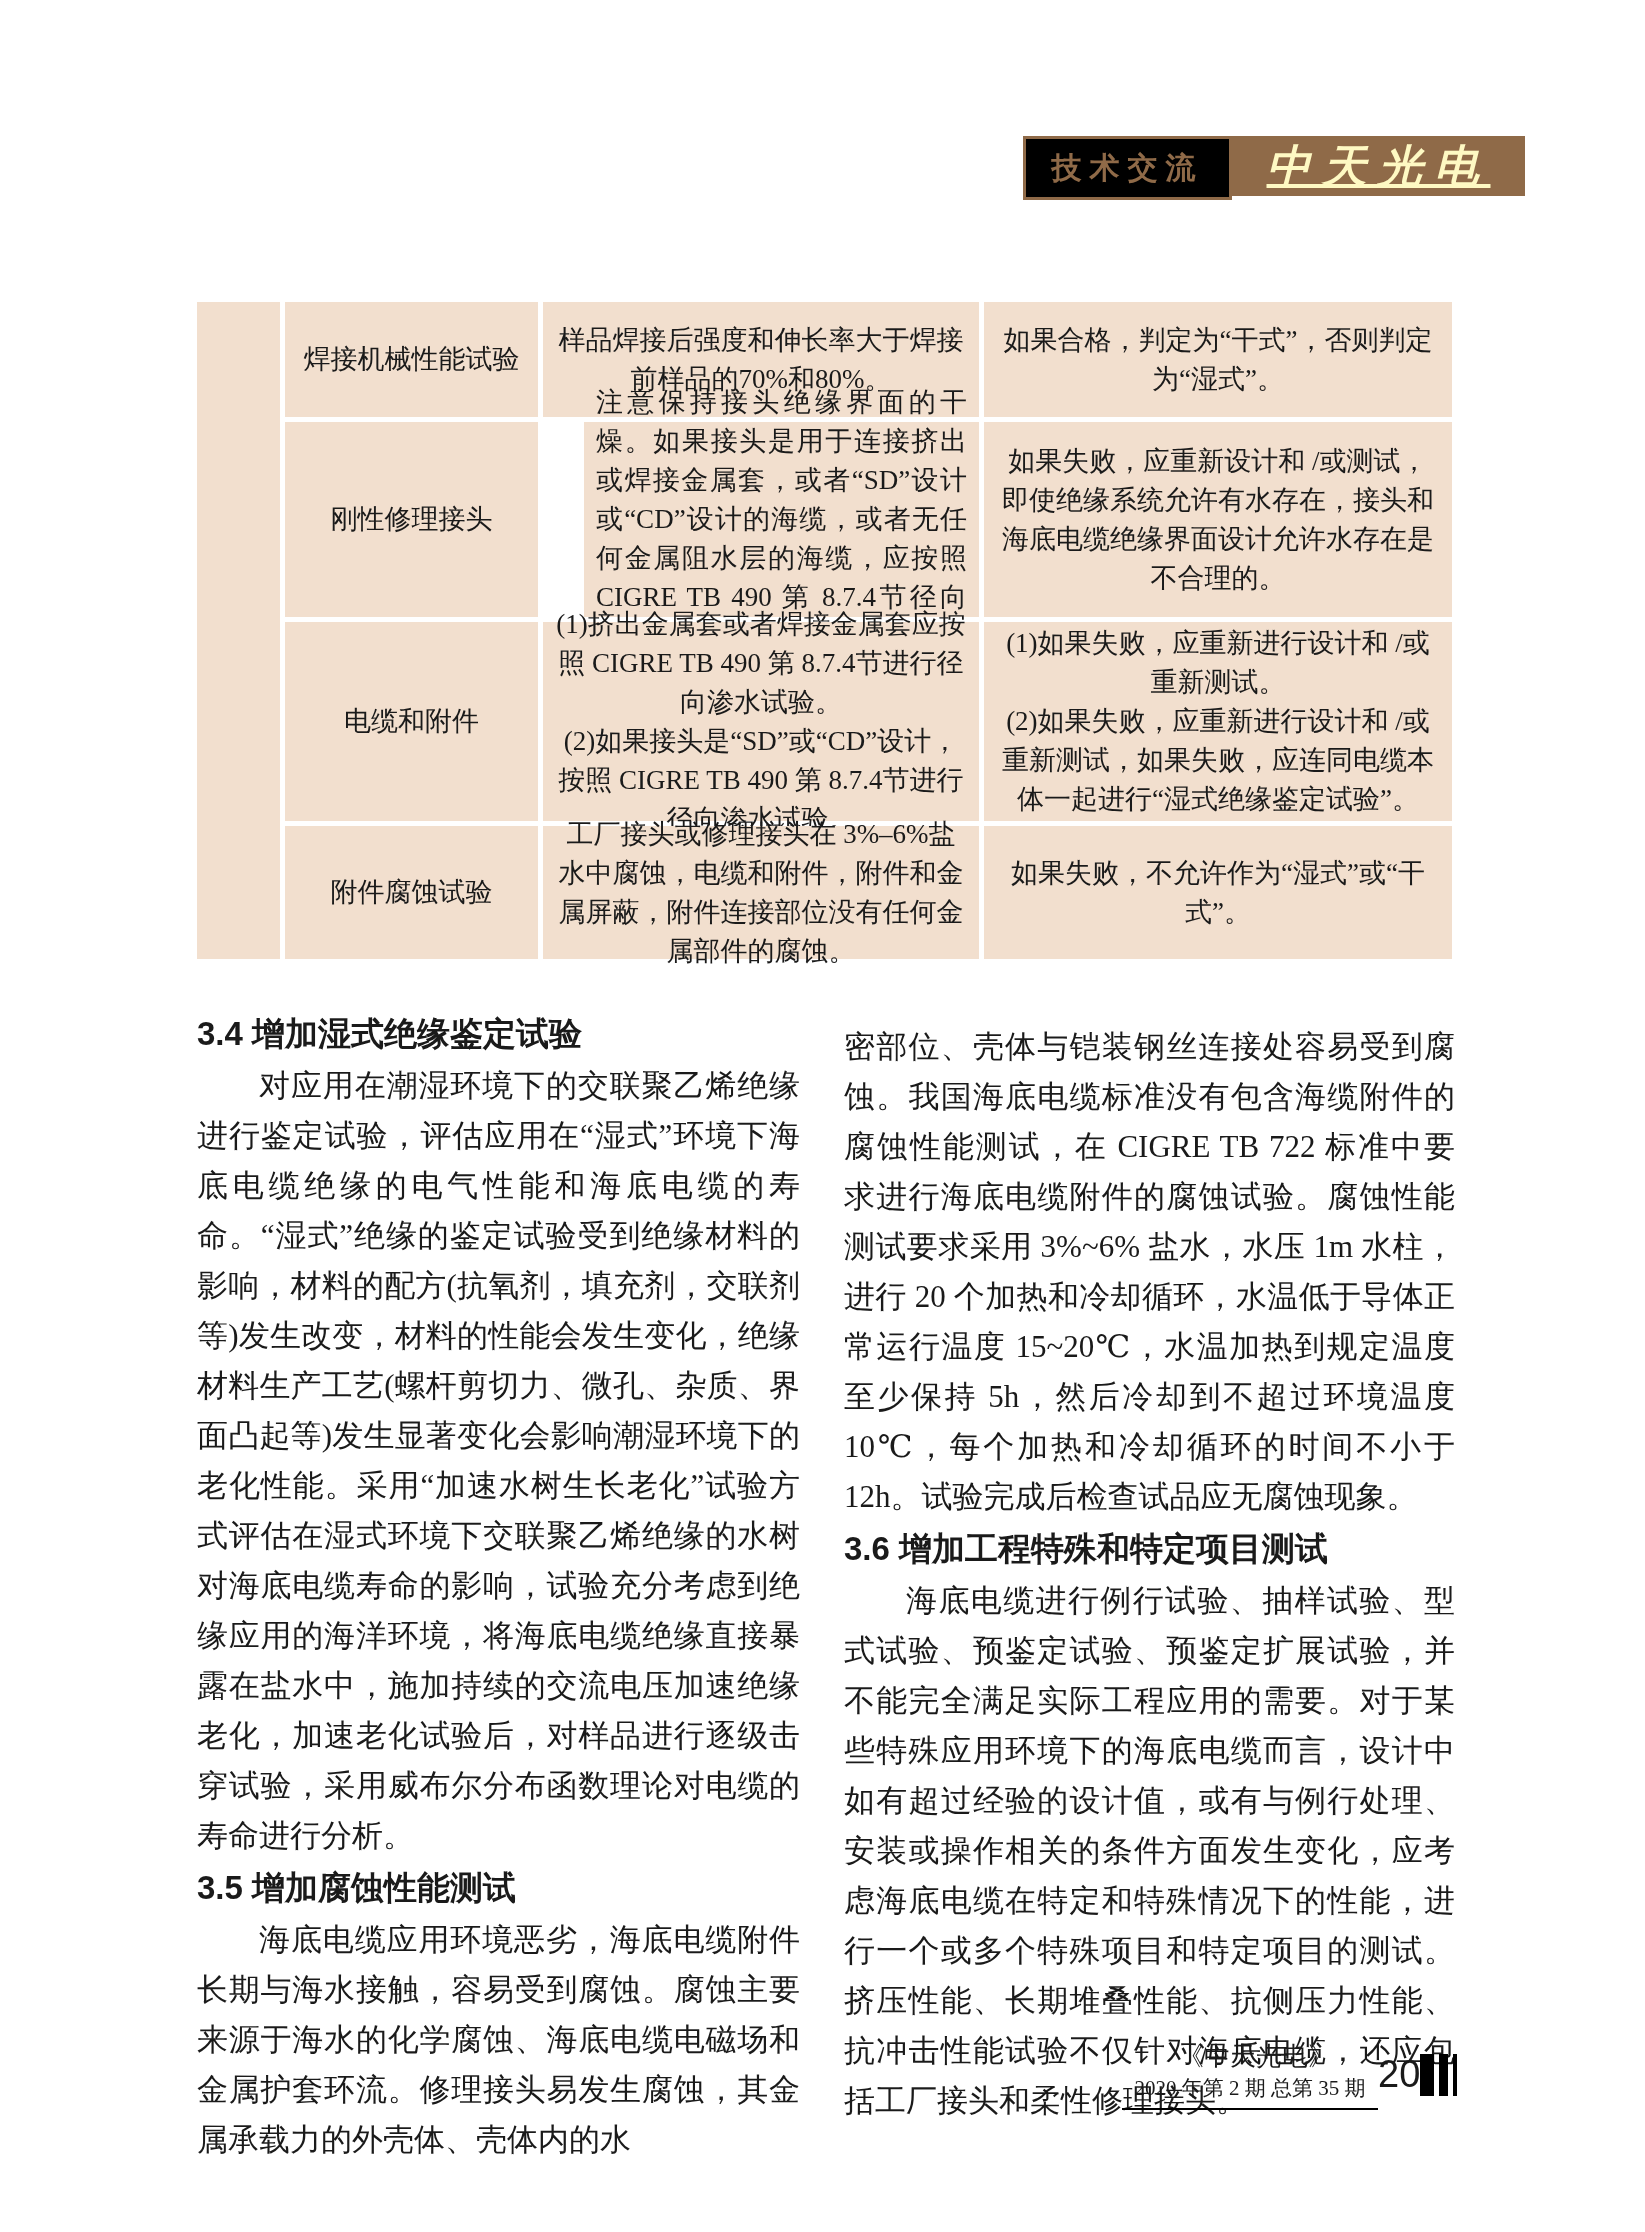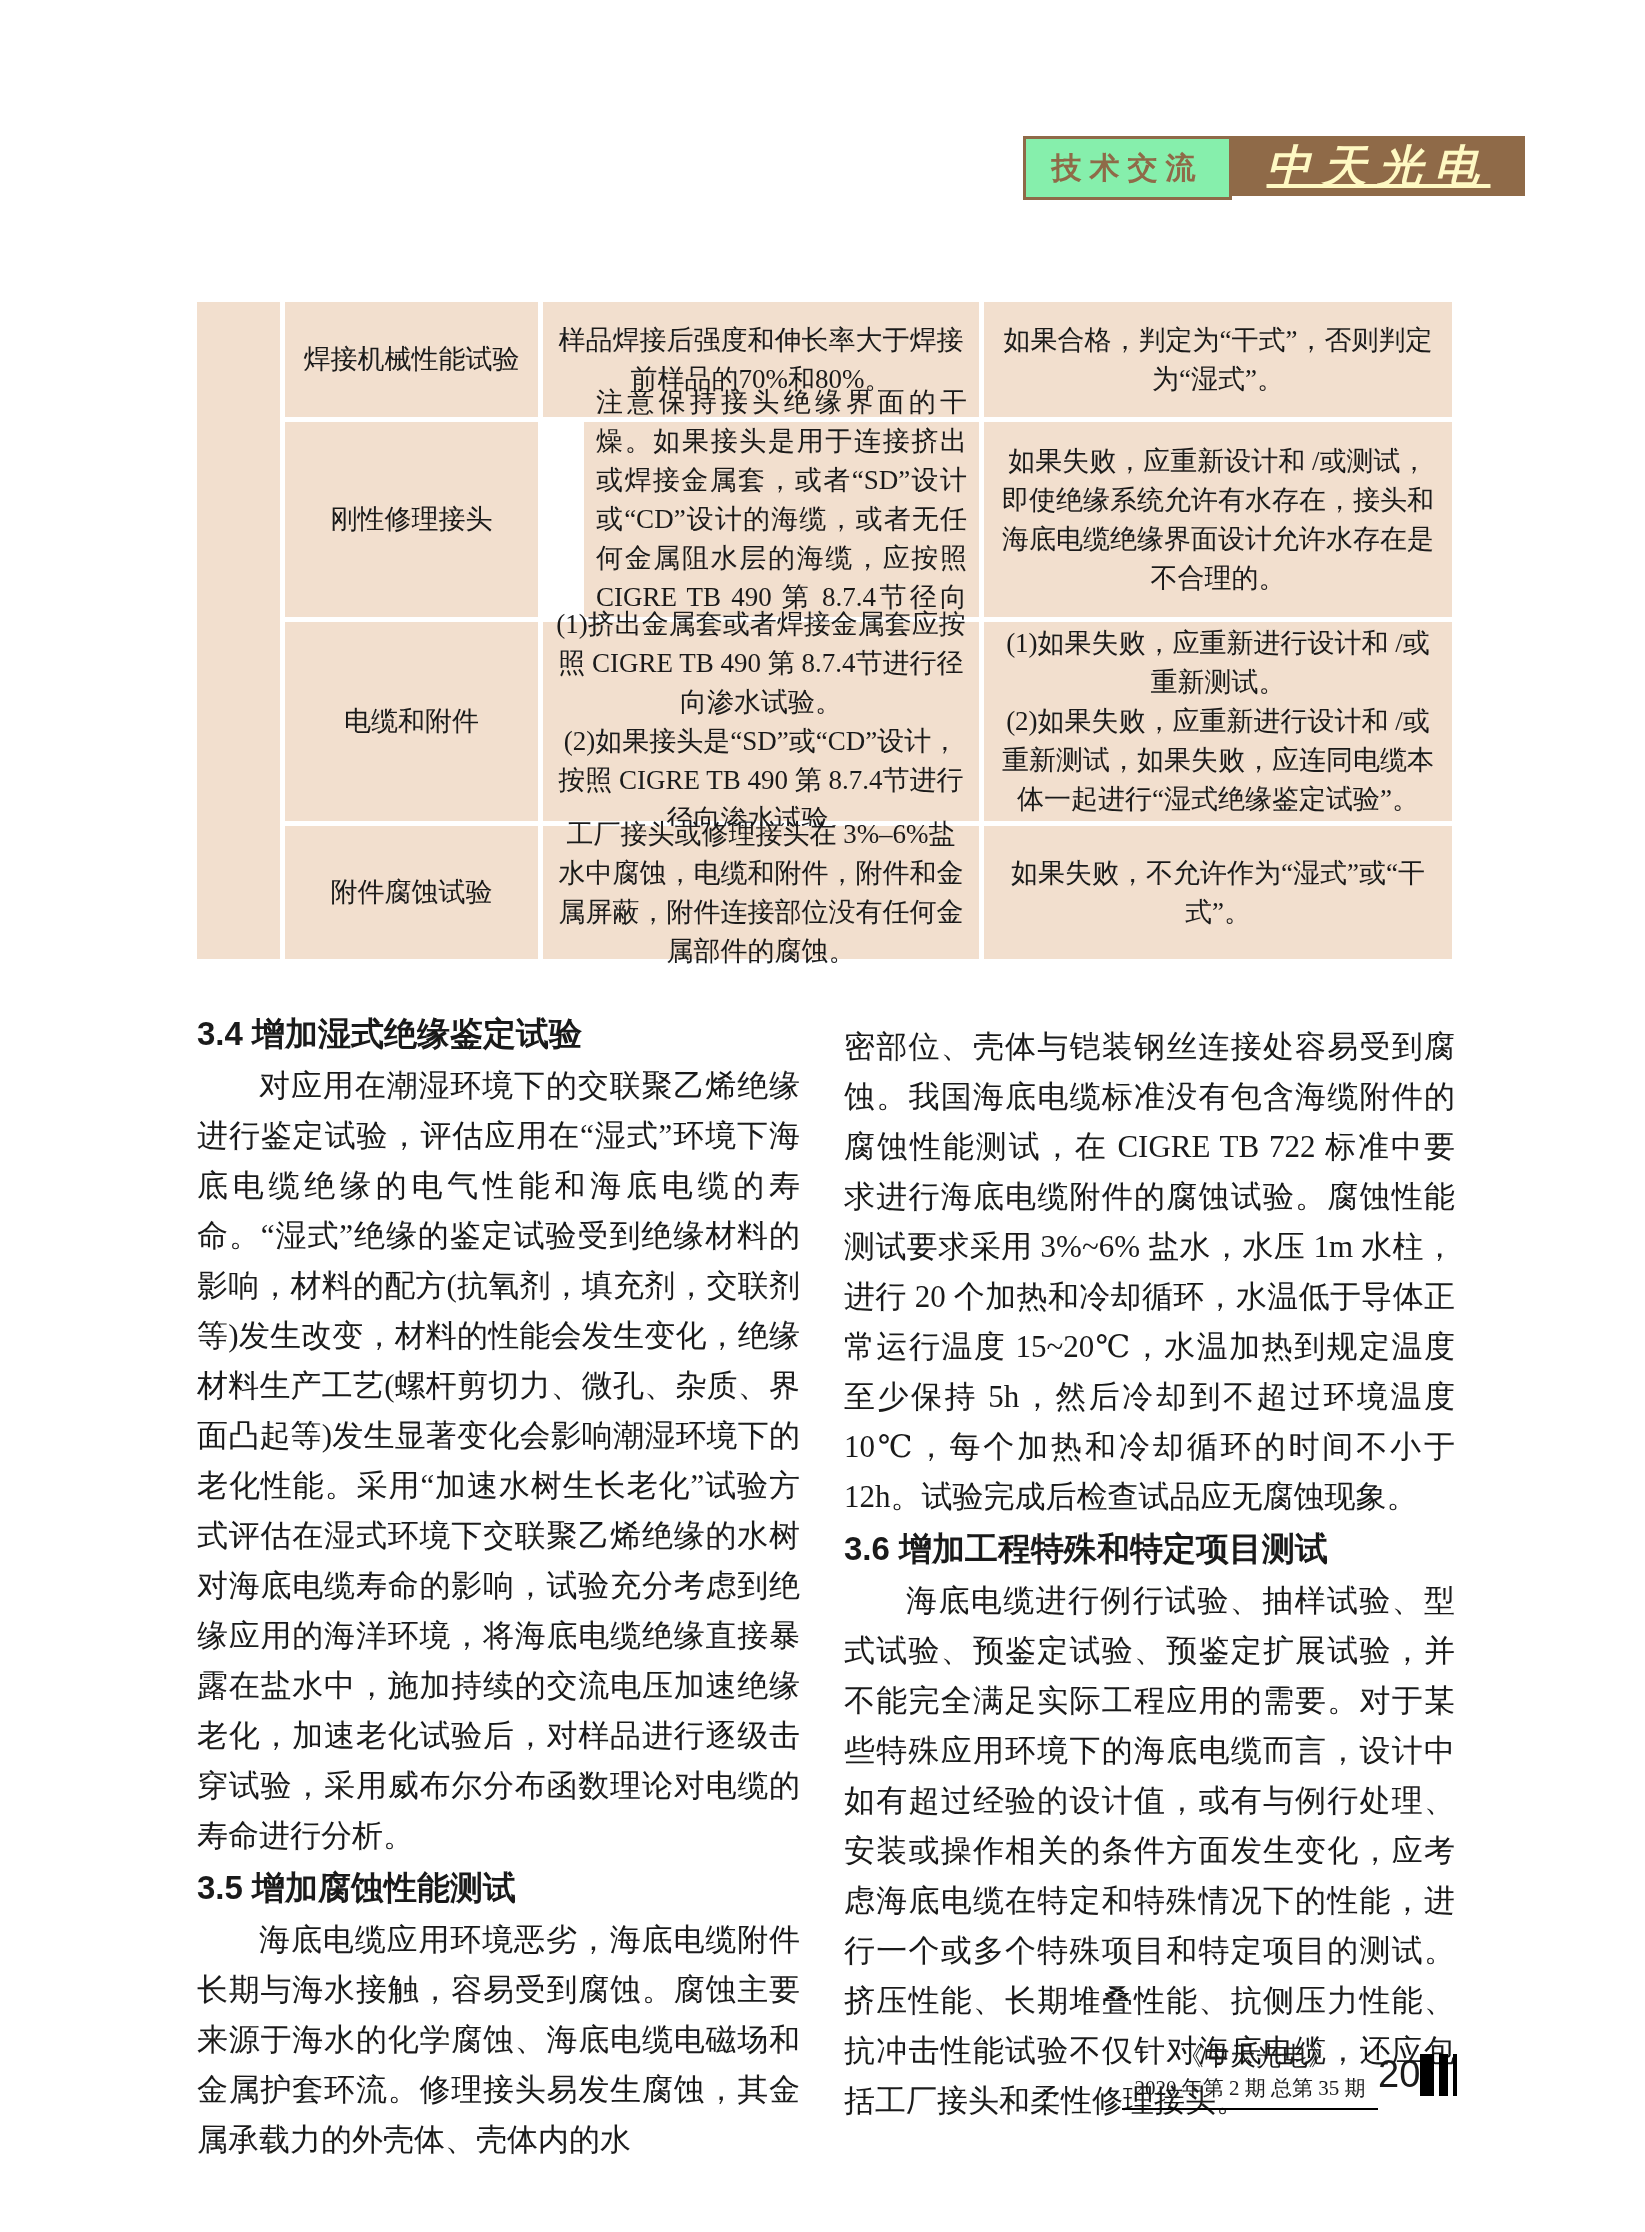--- a/index.html
+++ b/index.html
@@ -10,21 +10,21 @@
     font-family:"Liberation Serif","DejaVu Serif",serif;
     color:#1a1a1a;
     overflow:hidden;
   }
 
   
   .hdr-badge {
     position:absolute; left:1023px; top:136px; width:209px; height:64px;
     box-sizing:border-box;
     border:3px solid #8f6a48;
-    background:#86efac;
+    background:#000000;
     display:flex; align-items:center; justify-content:center;
     font-family:"Liberation Sans","DejaVu Sans",sans-serif;
     font-size:30px; letter-spacing:8px; color:#8f6a48; font-weight:600;
   }
   .hdr-logo {
     position:absolute; left:1232px; top:136px; width:293px; height:60px;
     background:#8f6a48;
     display:flex; align-items:center; justify-content:center;
     font-family:"Liberation Serif","DejaVu Serif",serif;
     font-size:44px; letter-spacing:12px; color:#fef9c3; font-weight:bold;

